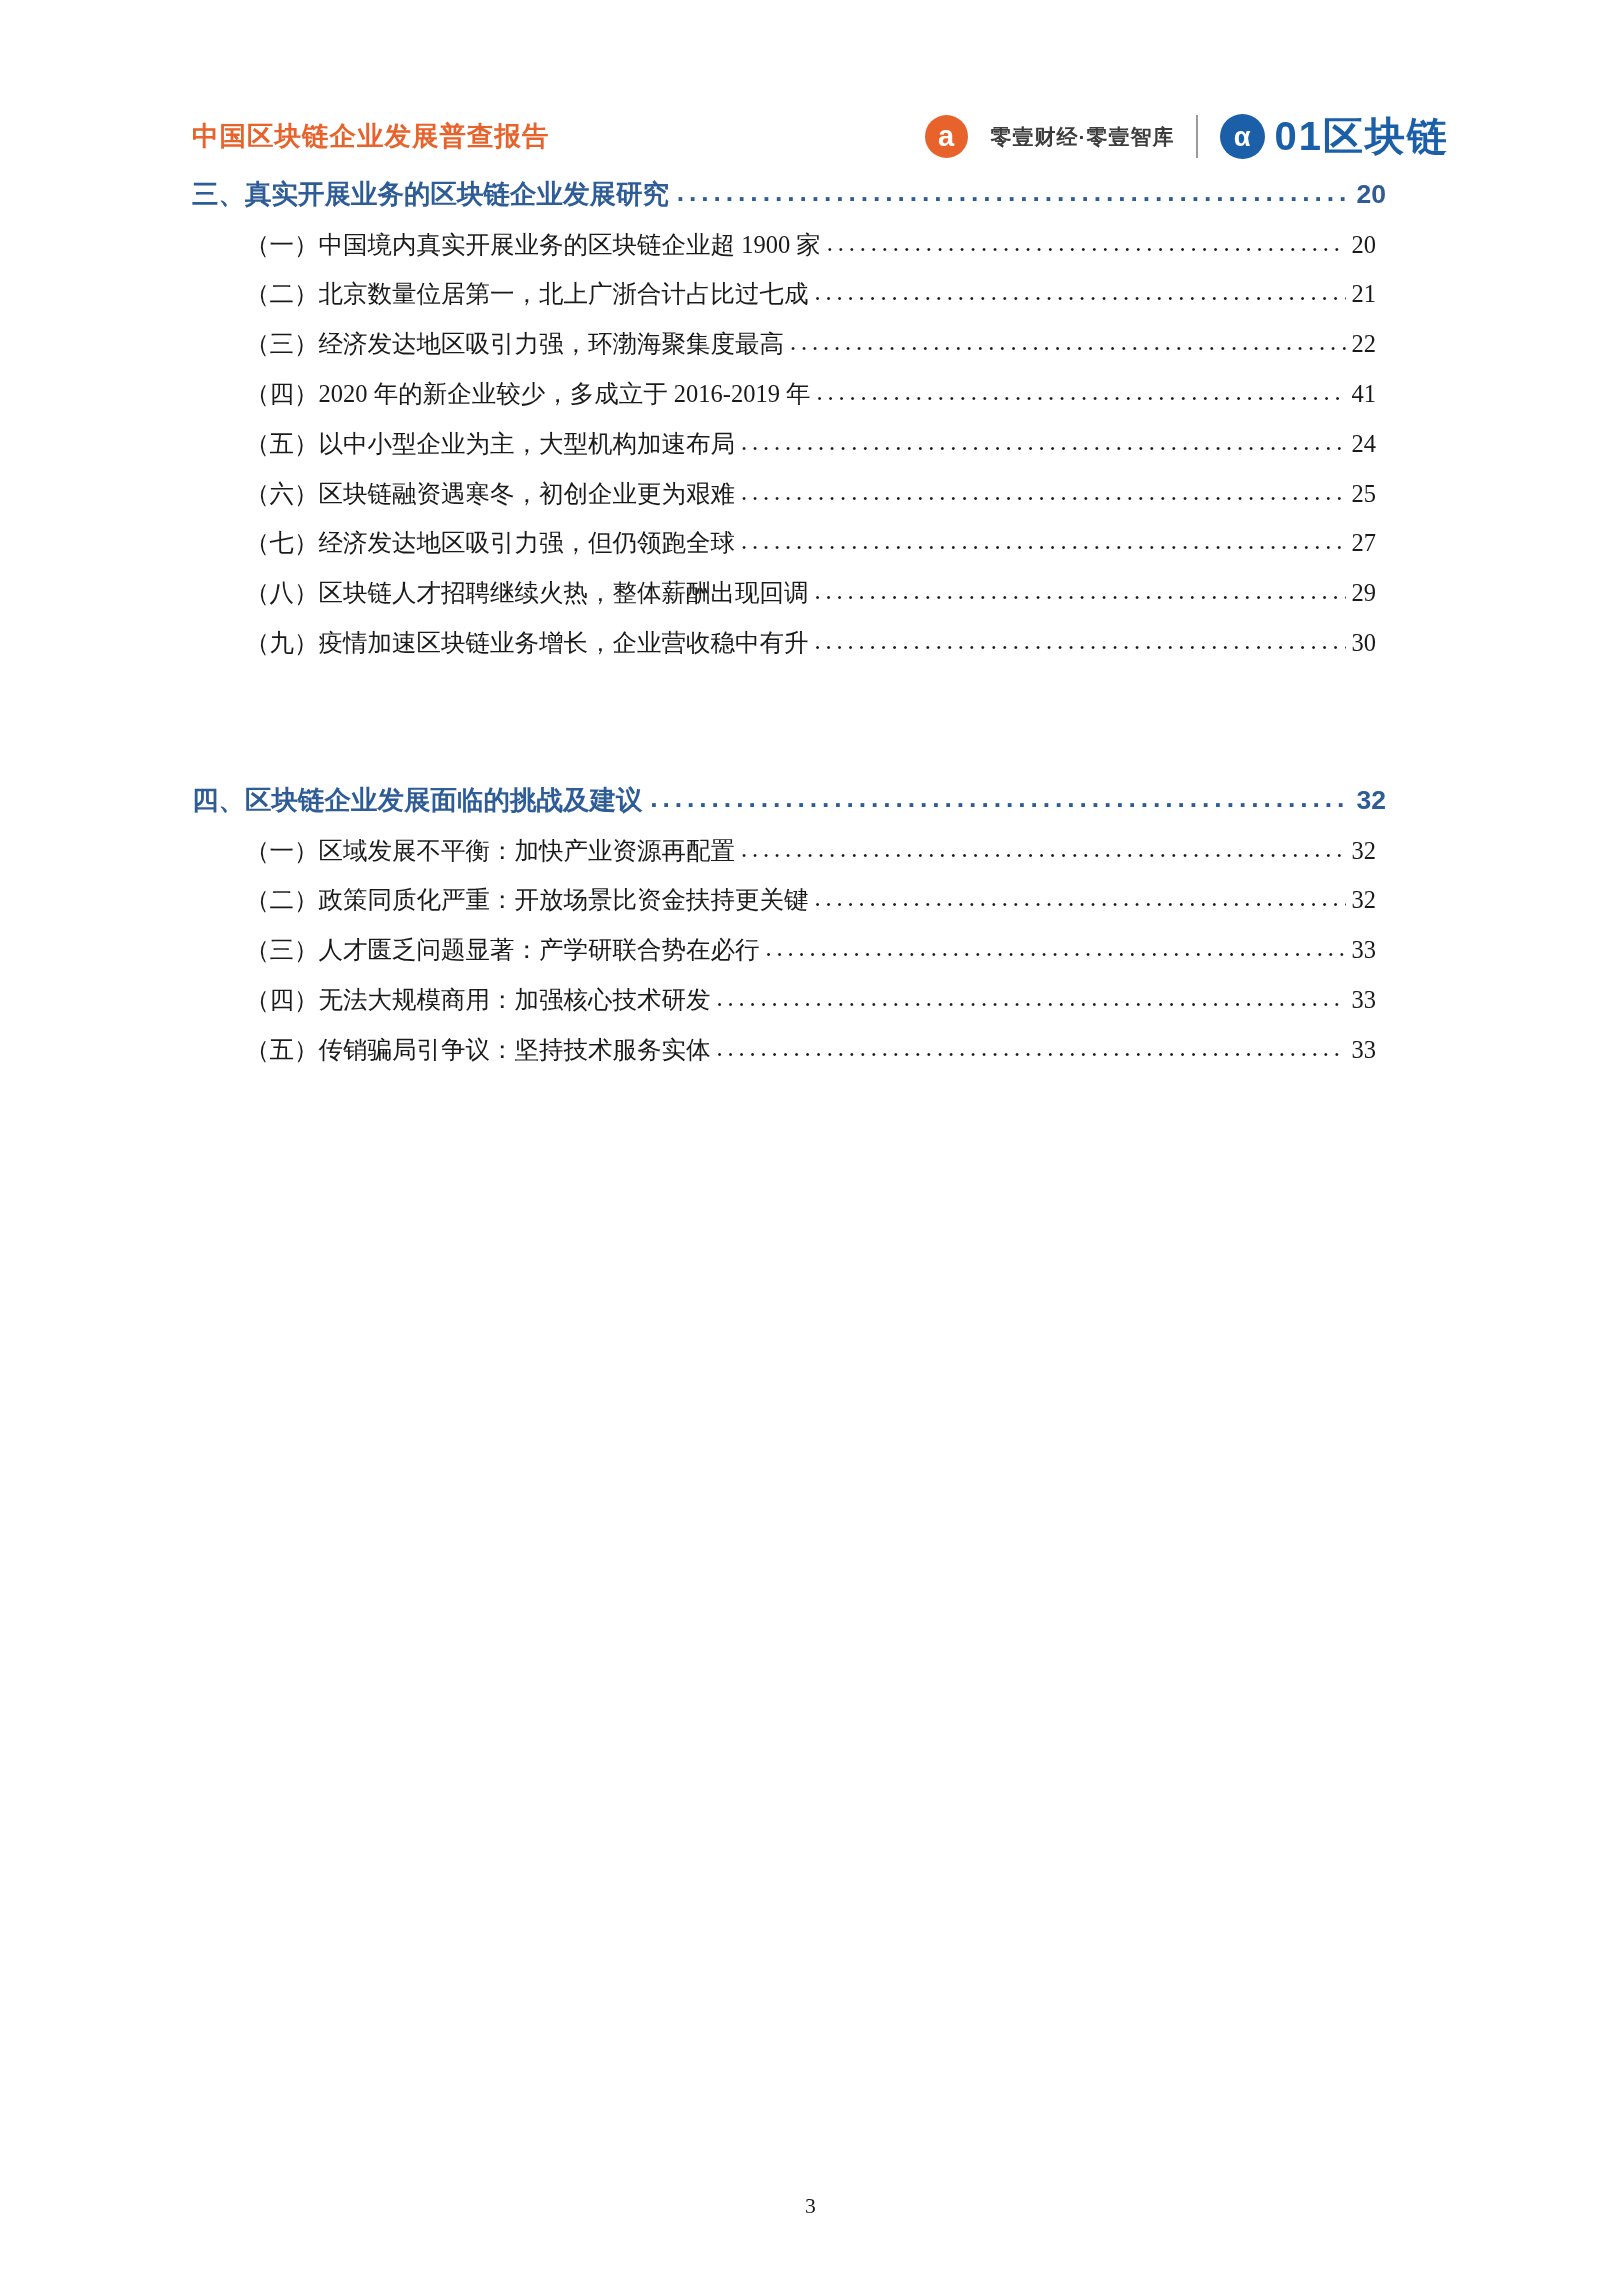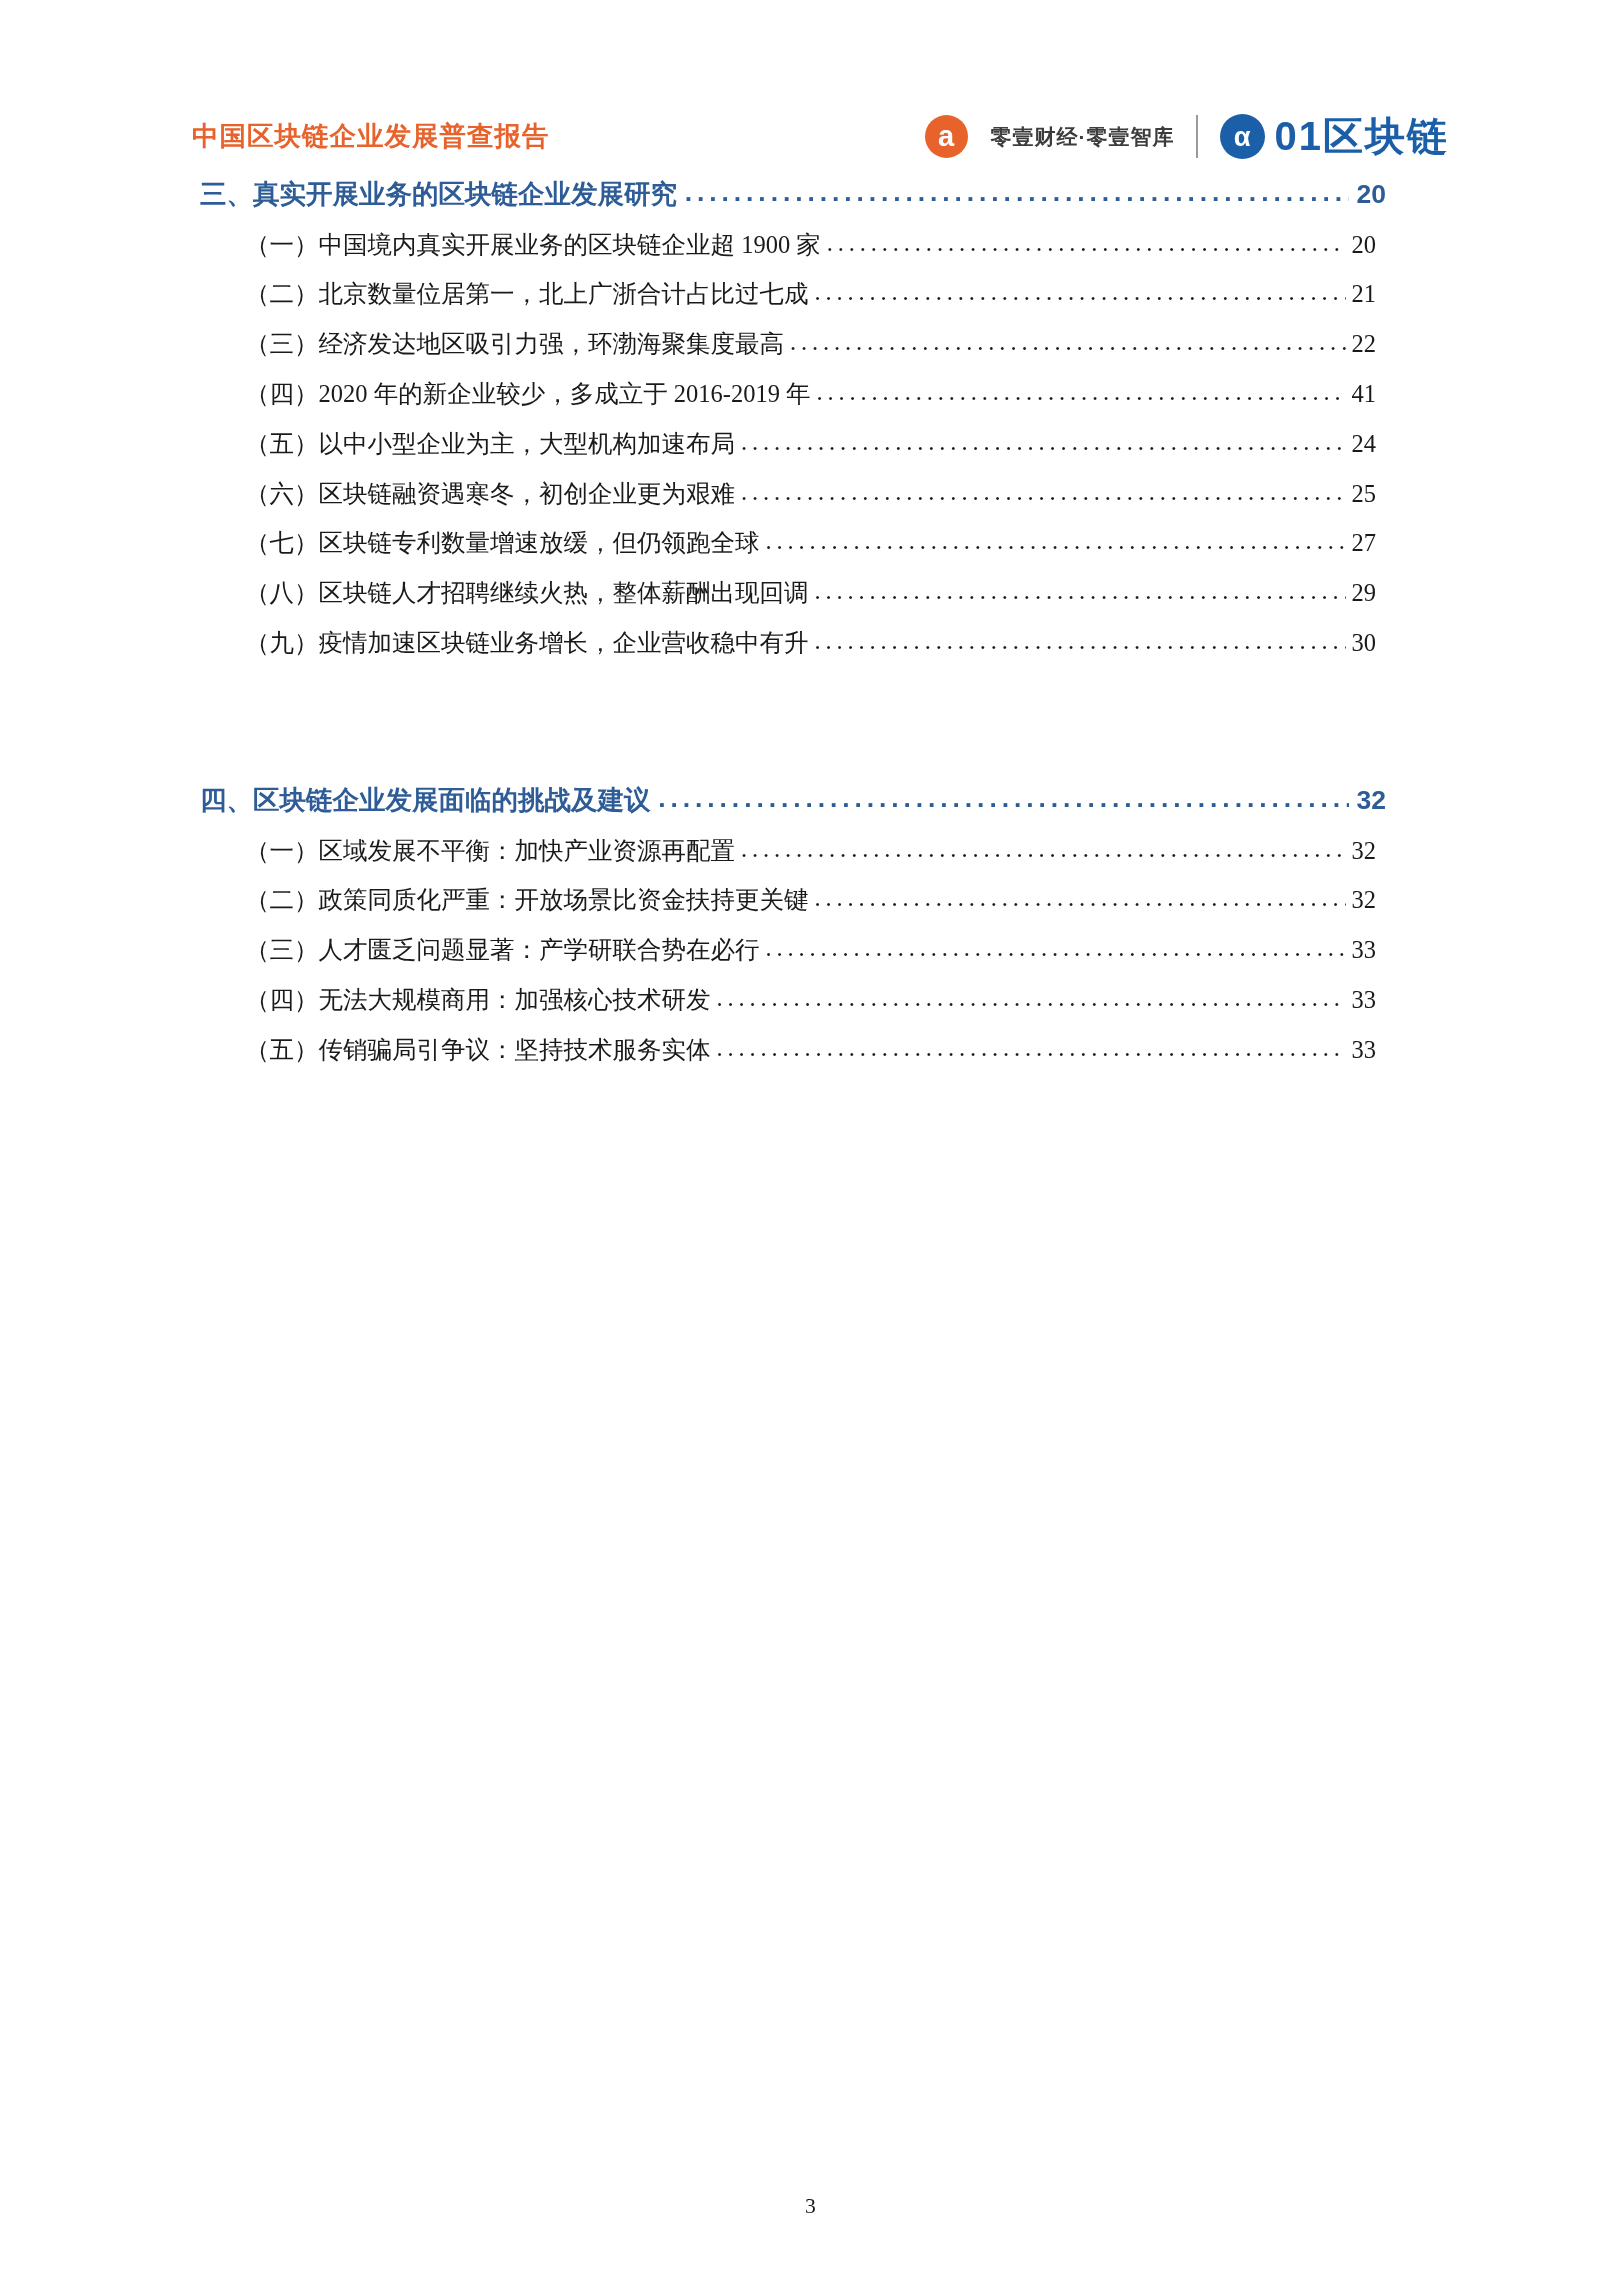--- a/index.html
+++ b/index.html
@@ -128,21 +128,20 @@
     align-items: baseline;
     margin: 0 0 15.7px 0;
     padding: 0 235px 0 192px;
     font-family: "Liberation Sans", sans-serif;
     font-size: 26.5px;
     font-weight: bold;
     color: #2E5C97;
   }
   .toc-h1 .label {
     white-space: nowrap;
-    margin-left: 8px;
   }
   .toc-h1 .leader {
     flex: 1;
     margin: 0 7.8px;
     overflow: hidden;
     white-space: nowrap;
     color: #2E5C97;
     font-size: 26.5px;
     letter-spacing: 4.9px;
     position: relative;
@@ -247,21 +246,21 @@
         <span class="label">（五）以中小型企业为主，大型机构加速布局</span>
         <span class="leader">............................................................................................................</span>
         <span class="page-num">24</span>
       </div>
       <div class="toc-item">
         <span class="label">（六）区块链融资遇寒冬，初创企业更为艰难</span>
         <span class="leader">............................................................................................................</span>
         <span class="page-num">25</span>
       </div>
       <div class="toc-item">
-        <span class="label">（七）区块链专利数量增速放缓，但仍领跑全球</span>
+        <span class="label">（七）经济发达地区吸引力强，但仍领跑全球</span>
         <span class="leader">............................................................................................................</span>
         <span class="page-num">27</span>
       </div>
       <div class="toc-item">
         <span class="label">（八）区块链人才招聘继续火热，整体薪酬出现回调</span>
         <span class="leader">............................................................................................................</span>
         <span class="page-num">29</span>
       </div>
       <div class="toc-item">
         <span class="label">（九）疫情加速区块链业务增长，企业营收稳中有升</span>

